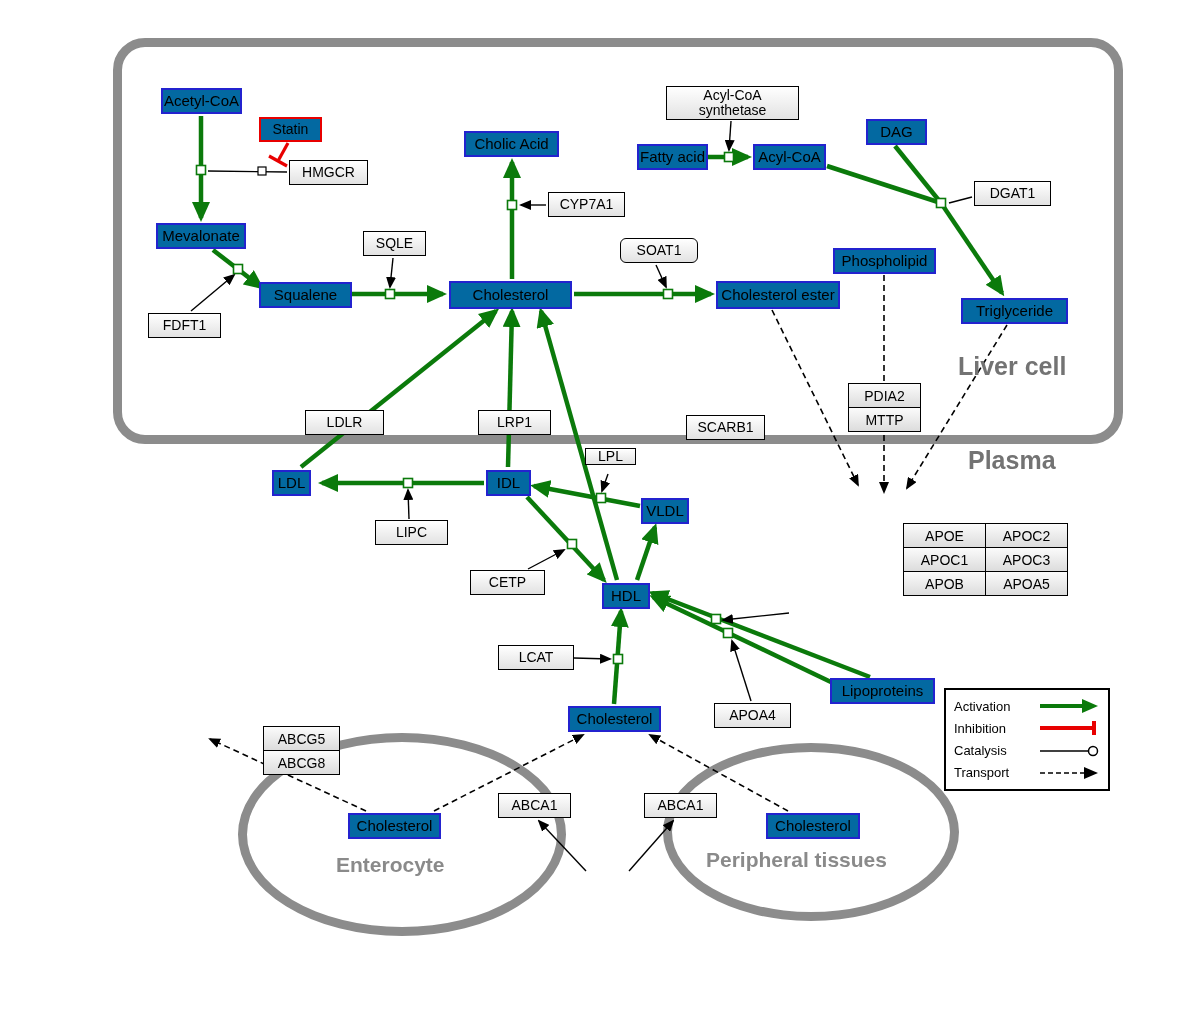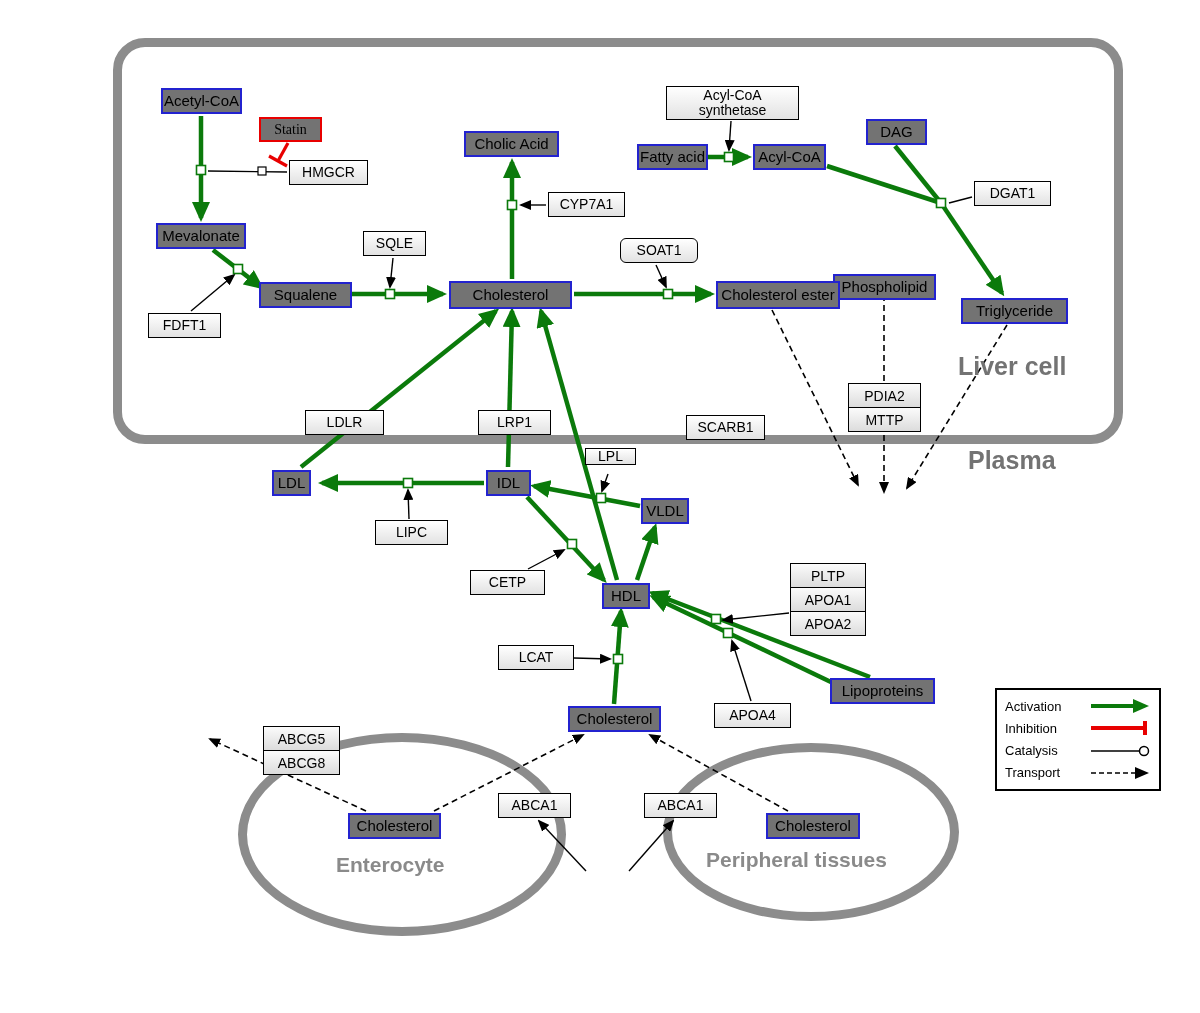--- a/index.html
+++ b/index.html
@@ -2,35 +2,35 @@
 <html><head>
 <meta charset="utf-8">
 <style>
   html,body{margin:0;padding:0;background:#fff;}
   #stage{position:relative;width:1200px;height:1013px;background:#fff;overflow:hidden;
          font-family:"Liberation Sans",sans-serif;}
   .compartment{position:absolute;border:9px solid #8c8c8c;background:transparent;}
   .comp-label{position:absolute;font-weight:bold;color:#737373;}
   #edges{position:absolute;left:0;top:0;pointer-events:none;}
   .node{position:absolute;box-sizing:border-box;display:flex;align-items:center;justify-content:center;
-        text-align:center;background:#737373;color:#000;cursor:pointer;line-height:1.08;}
+        text-align:center;background:#0369a1;color:#000;cursor:pointer;line-height:1.08;}
   .met{border:2px solid #2323cf;font-size:15px;}
   .gene{border:1px solid #000;font-size:14px;background:linear-gradient(180deg,#ffffff 0%,#e2e2e2 100%);text-align:center;}
-  .drug{border:2px solid #e80000;font-size:14px;font-family:Liberation Serif, serif;}
+  .drug{border:2px solid #e80000;font-size:14px;}
   .stack{position:absolute;display:flex;flex-direction:column;}
   .stack .row{box-sizing:border-box;border:1px solid #000;height:25px;display:flex;align-items:center;
         justify-content:center;font-size:14px;background:linear-gradient(180deg,#fbfbfb 0%,#dcdcdc 100%);cursor:pointer;}
   .stack .row + .row{margin-top:-1px;}
   .tbl{position:absolute;display:flex;flex-direction:column;}
   .tbl .trow{display:flex;}
   .tbl .trow + .trow{margin-top:-1px;}
   .tbl .cell{box-sizing:border-box;width:83px;height:25px;border:1px solid #000;display:flex;align-items:center;
         justify-content:center;font-size:14px;background:linear-gradient(180deg,#fbfbfb 0%,#dcdcdc 100%);cursor:pointer;}
   .tbl .cell + .cell{margin-left:-1px;}
-  #legend{position:absolute;left:995px;top:688px;width:166px;height:103px;border:2px solid #000;
+  #legend{position:absolute;left:944px;top:688px;width:166px;height:103px;border:2px solid #000;
         background:#fff;box-sizing:border-box;padding:6px 8px;display:flex;flex-direction:column;justify-content:space-between;}
   .leg-row{display:flex;align-items:center;justify-content:space-between;height:20px;}
   .leg-row span{font-size:13px;color:#000;}
 </style>
 </head>
 <body>
 
 <div id="stage">
 
   <div class="compartment" style="left:113px;top:38px;width:992px;height:388px;border-radius:32px;"></div>
@@ -121,21 +121,21 @@
   </svg>
 
   <div class="node met" style="left:161px;top:88px;width:81px;height:26px;">Acetyl-CoA</div>
   <div class="node met" style="left:156px;top:223px;width:90px;height:26px;">Mevalonate</div>
   <div class="node met" style="left:259px;top:282px;width:93px;height:26px;">Squalene</div>
   <div class="node met" style="left:464px;top:131px;width:95px;height:26px;">Cholic Acid</div>
   <div class="node met" style="left:449px;top:281px;width:123px;height:28px;">Cholesterol</div>
   <div class="node met" style="left:637px;top:144px;width:71px;height:26px;">Fatty acid</div>
   <div class="node met" style="left:753px;top:144px;width:73px;height:26px;">Acyl-CoA</div>
   <div class="node met" style="left:866px;top:119px;width:61px;height:26px;">DAG</div>
-  <div class="node met" style="left:833px;top:248px;width:103px;height:26px;margin-top:26px;">Phospholipid</div>
+  <div class="node met" style="left:833px;top:248px;width:103px;height:26px;">Phospholipid</div>
   <div class="node met" style="left:716px;top:281px;width:124px;height:28px;">Cholesterol ester</div>
   <div class="node met" style="left:961px;top:298px;width:107px;height:26px;">Triglyceride</div>
   <div class="node met" style="left:272px;top:470px;width:39px;height:26px;">LDL</div>
   <div class="node met" style="left:486px;top:470px;width:45px;height:26px;">IDL</div>
   <div class="node met" style="left:641px;top:498px;width:48px;height:26px;">VLDL</div>
   <div class="node met" style="left:602px;top:583px;width:48px;height:26px;">HDL</div>
   <div class="node met" style="left:568px;top:706px;width:93px;height:26px;">Cholesterol</div>
   <div class="node met" style="left:348px;top:813px;width:93px;height:26px;">Cholesterol</div>
   <div class="node met" style="left:766px;top:813px;width:94px;height:26px;">Cholesterol</div>
   <div class="node met" style="left:830px;top:678px;width:105px;height:26px;">Lipoproteins</div>
@@ -158,32 +158,41 @@
   <div class="node gene" style="left:498px;top:645px;width:76px;height:25px;">LCAT</div>
   <div class="node gene" style="left:714px;top:703px;width:77px;height:25px;">APOA4</div>
   <div class="node gene" style="left:498px;top:793px;width:73px;height:25px;">ABCA1</div>
   <div class="node gene" style="left:644px;top:793px;width:73px;height:25px;">ABCA1</div>
 
   <div class="stack" style="left:848px;top:383px;width:73px;">
     <div class="row">PDIA2</div>
     <div class="row">MTTP</div>
   </div>
 
-  <div class="stack" style="left:790px;top:563px;width:76px;">
-    <div class="row">PLTP</div>
-    <div class="row">APOA1</div>
-    <div class="row">APOA2</div>
-  </div>
 
   <div class="stack" style="left:263px;top:726px;width:77px;">
     <div class="row">ABCG5</div>
     <div class="row">ABCG8</div>
   </div>
 
 
+  <div class="tbl" style="left:903px;top:523px;">
+    <div class="trow">
+      <div class="cell">APOE</div>
+      <div class="cell">APOC2</div>
+    </div>
+    <div class="trow">
+      <div class="cell">APOC1</div>
+      <div class="cell">APOC3</div>
+    </div>
+    <div class="trow">
+      <div class="cell">APOB</div>
+      <div class="cell">APOA5</div>
+    </div>
+  </div>
 
   <div class="comp-label" style="left:958px;top:352px;font-size:25px;">Liver cell</div>
   <div class="comp-label" style="left:968px;top:446px;font-size:25px;">Plasma</div>
   <div class="comp-label" style="left:336px;top:853px;font-size:21px;color:#8a8a8a;">Enterocyte</div>
   <div class="comp-label" style="left:706px;top:848px;font-size:21px;color:#8a8a8a;">Peripheral tissues</div>
 
   <div id="legend">
     <div class="leg-row">
       <span>Activation</span>
       <svg width="62" height="18">

